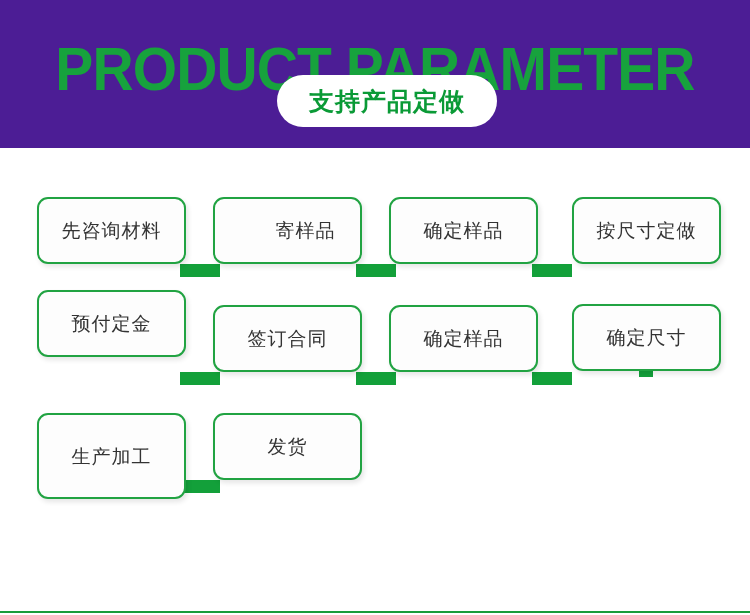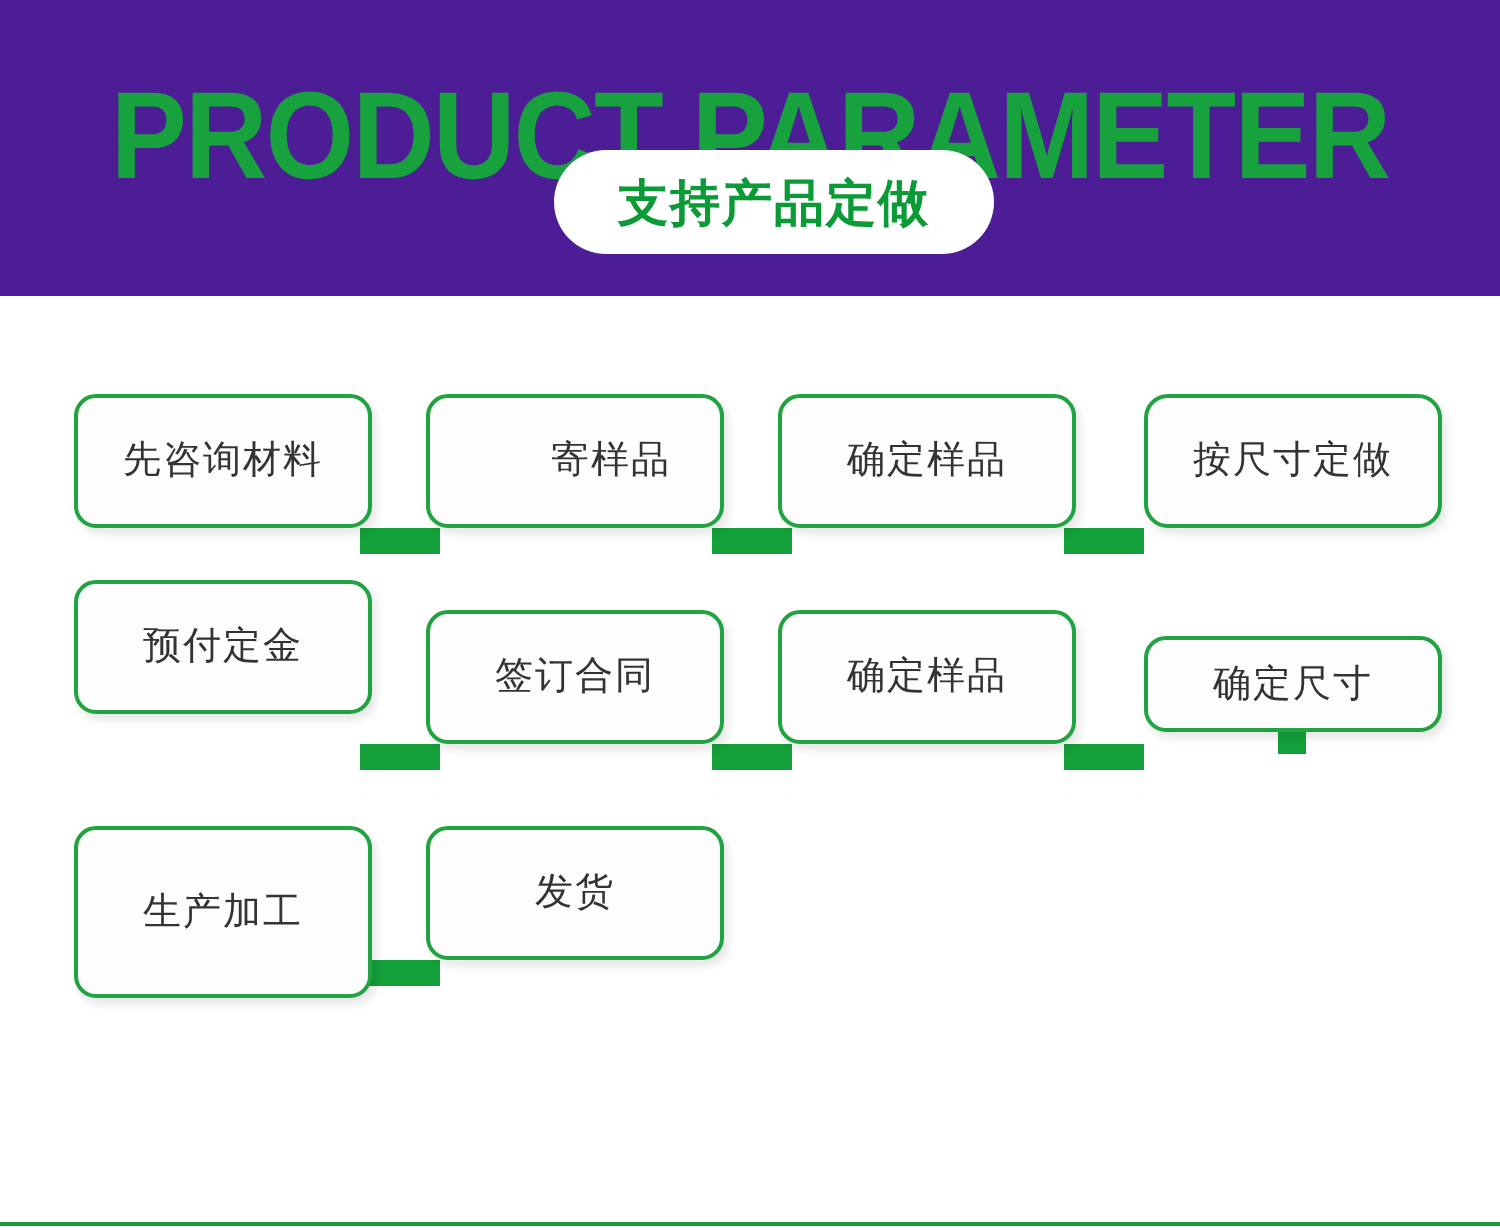--- a/index.html
+++ b/index.html
@@ -142,40 +142,40 @@
 
     <div class="node" style="left:37px;  top:93px;  width:149px; height:67px; margin-top:-68px;">
       <span class="node-label">先咨询材料</span>
     </div>
     <div class="node" style="left:213px; top:93px;  width:149px; height:67px; margin-top:-68px;padding-left:36px;">
       <span class="node-label">寄样品</span>
     </div>
     <div class="node" style="left:389px; top:93px;  width:149px; height:67px; margin-top:-68px;">
       <span class="node-label">确定样品</span>
     </div>
-    <div class="node" style="left:572px; top:93px;  width:149px; height:67px; margin-top:-68px;border-radius:12px;">
+    <div class="node" style="left:572px; top:93px;  width:149px; height:67px; margin-top:-68px;">
       <span class="node-label">按尺寸定做</span>
     </div>
 
     <div class="conn-v" style="left:639px; top:155px; height:50px;"></div>
 
     <div class="conn-h" style="left:180px; top:200px; width:40px;"></div>
     <div class="conn-h" style="left:356px; top:200px; width:40px;"></div>
     <div class="conn-h" style="left:532px; top:200px; width:40px;"></div>
 
     <div class="node" style="left:37px;  top:186px; width:149px; height:67px; margin-top:-68px;">
       <span class="node-label">预付定金</span>
     </div>
     <div class="node" style="left:213px; top:201px; width:149px; height:67px; margin-top:-68px;">
       <span class="node-label">签订合同</span>
     </div>
     <div class="node" style="left:389px; top:201px; width:149px; height:67px; margin-top:-68px;">
       <span class="node-label">确定样品</span>
     </div>
-    <div class="node" style="left:572px; top:214px; width:149px; height:48px; margin-top:-68px;">
+    <div class="node" style="left:572px; top:200px; width:149px; height:67px; margin-top:-68px;">
       <span class="node-label">确定尺寸</span>
     </div>
 
     <div class="conn-v" style="left:104px; top:263px; height:50px;"></div>
 
     <div class="conn-h" style="left:180px; top:308px; width:40px;"></div>
 
     <div class="node" style="left:37px;  top:309px; width:149px; height:86px; margin-top:-68px;">
       <span class="node-label">生产加工</span>
     </div>

